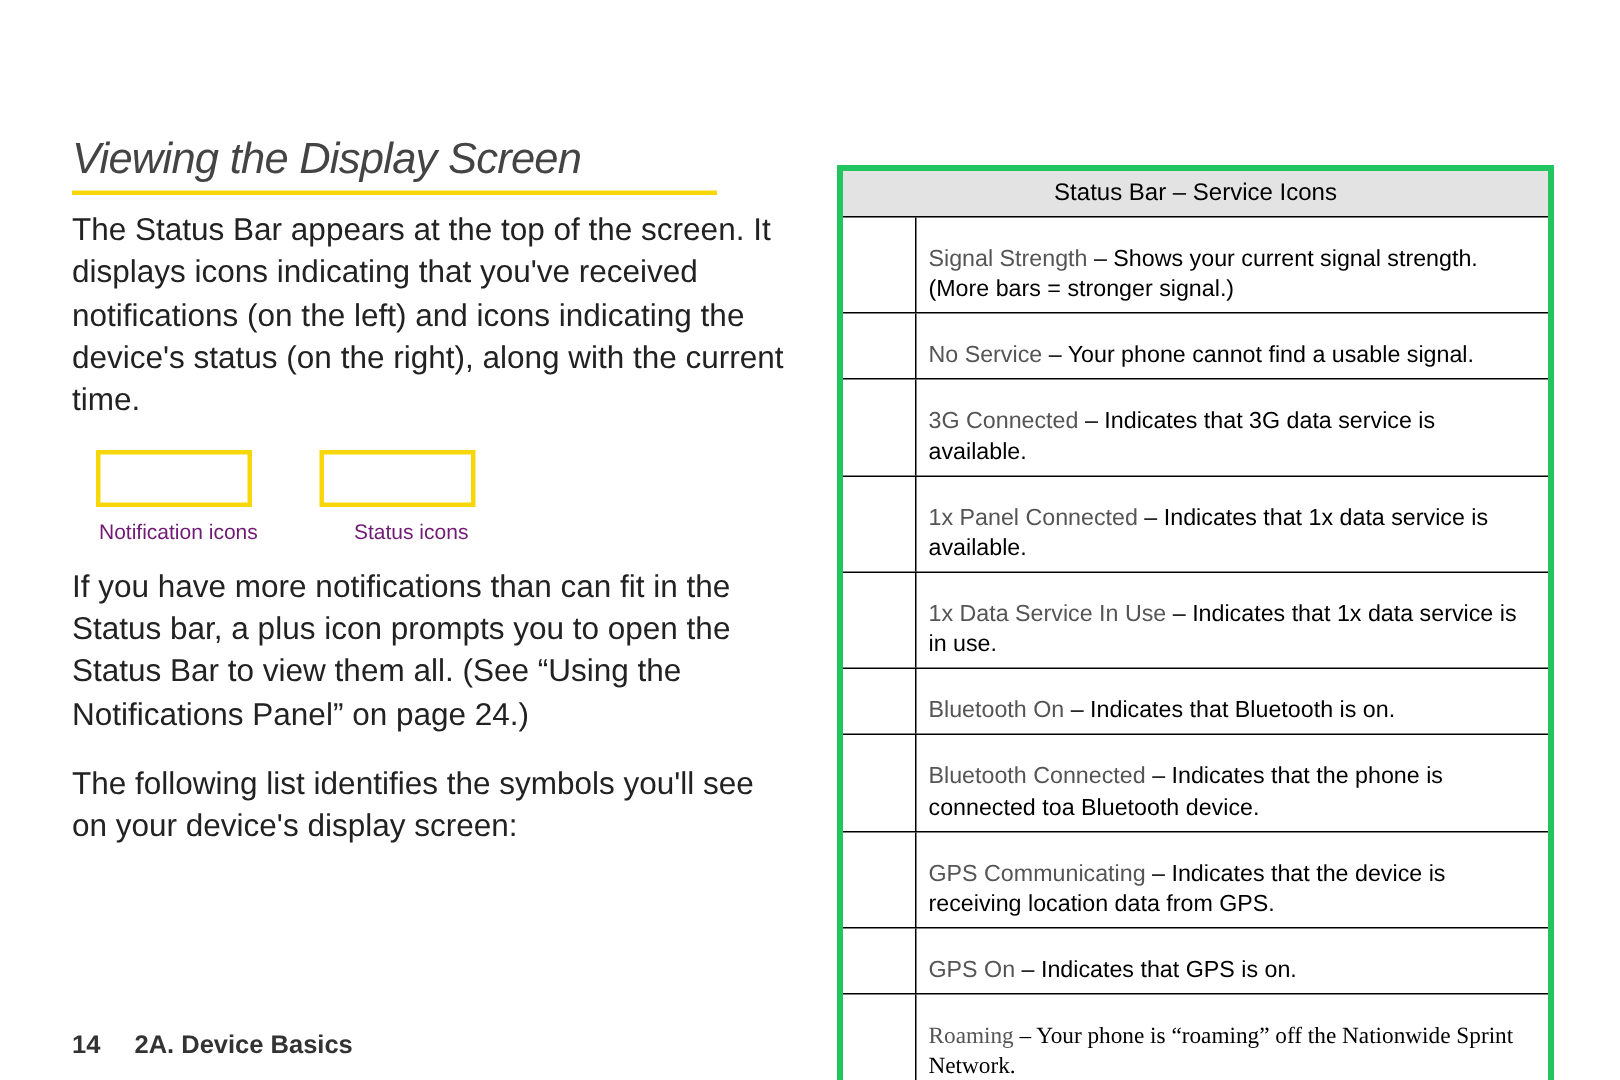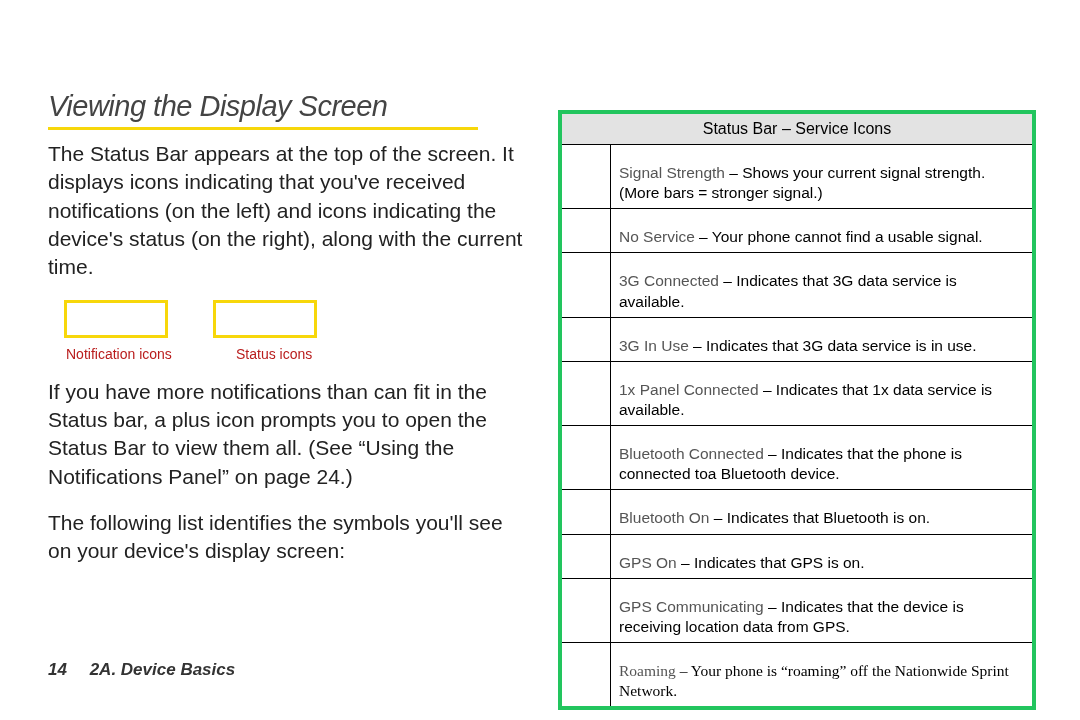--- a/index.html
+++ b/index.html
@@ -57,21 +57,21 @@
   .box {
     width: 104px;
     height: 38px;
     border: 3px solid #f7d70a;
     box-sizing: border-box;
   }
   .box-labels {
     display: flex;
     gap: 40px;
     font-size: 14px;
-    color: #b91c1c;
+    color: #701a75;
     margin: 0 0 16px 18px;
   }
   .box-labels span:first-child { width:130px;}
   .table {
     border: 4px solid #22c55e;
     border-collapse: collapse;
     width: 470px;
     font-size: 15.5px;
     margin-top: 20px;
   }
@@ -93,24 +93,23 @@
     border-right: 1px solid #000;
   }
   .desc-cell {
     padding: 18px 8px 5px 8px;
     line-height: 1.3;
     flex: 1;
   }
   .desc-cell .term { color: #555; }
   .footer {
     position: absolute;
-    bottom: 40px;
+    bottom: 13px;
     left: 48px;
     font-size: 17px;
-    font-style: italic;
     font-weight: bold;
     color: #333;
   }
   .footer .pn { margin-right: 18px; }
 </style>
 </head>
 <body>
 
 <div class="page">
 
@@ -143,41 +142,41 @@
       <div class="row">
         <div class="icon-cell"></div>
         <div class="desc-cell"><span class="term">No Service</span><span> – </span><span>Your phone cannot find a usable signal.</span></div>
       </div>
       <div class="row">
         <div class="icon-cell"></div>
         <div class="desc-cell"><span class="term">3G Connected</span><span> – </span><span>Indicates that 3G data service is available.</span></div>
       </div>
       <div class="row">
         <div class="icon-cell"></div>
-        <div class="desc-cell"><span class="term">3G In Use</span><span> – </span><span>Indicates that 3G data service is in use.</span></div>
+        <div class="desc-cell"><span class="term">1x Panel Connected</span><span> – </span><span>Indicates that 1x data service is available.</span></div>
       </div>
       <div class="row">
         <div class="icon-cell"></div>
-        <div class="desc-cell"><span class="term">1x Panel Connected</span><span> – </span><span>Indicates that 1x data service is available.</span></div>
+        <div class="desc-cell"><span class="term">1x Data Service In Use</span><span> – </span><span>Indicates that 1x data service is in use.</span></div>
+      </div>
+      <div class="row">
+        <div class="icon-cell"></div>
+        <div class="desc-cell"><span class="term">Bluetooth On</span><span> – </span><span>Indicates that Bluetooth is on.</span></div>
       </div>
       <div class="row">
         <div class="icon-cell"></div>
         <div class="desc-cell"><span class="term">Bluetooth Connected</span><span> – </span><span>Indicates that the phone is connected toa Bluetooth device.</span></div>
       </div>
       <div class="row">
         <div class="icon-cell"></div>
-        <div class="desc-cell"><span class="term">Bluetooth On</span><span> – </span><span>Indicates that Bluetooth is on.</span></div>
+        <div class="desc-cell"><span class="term">GPS Communicating</span><span> – </span><span>Indicates that the device is receiving location data from GPS.</span></div>
       </div>
       <div class="row">
         <div class="icon-cell"></div>
         <div class="desc-cell"><span class="term">GPS On</span><span> – </span><span>Indicates that GPS is on.</span></div>
-      </div>
-      <div class="row">
-        <div class="icon-cell"></div>
-        <div class="desc-cell"><span class="term">GPS Communicating</span><span> – </span><span>Indicates that the device is receiving location data from GPS.</span></div>
       </div>
       <div class="row">
         <div class="icon-cell"></div>
         <div class="desc-cell"><span class="term">Roaming</span><span> – </span><span>Your phone is “roaming” off the Nationwide Sprint Network.</span></div>
       </div>
 
     </div>
   </div>
 </div>
 

